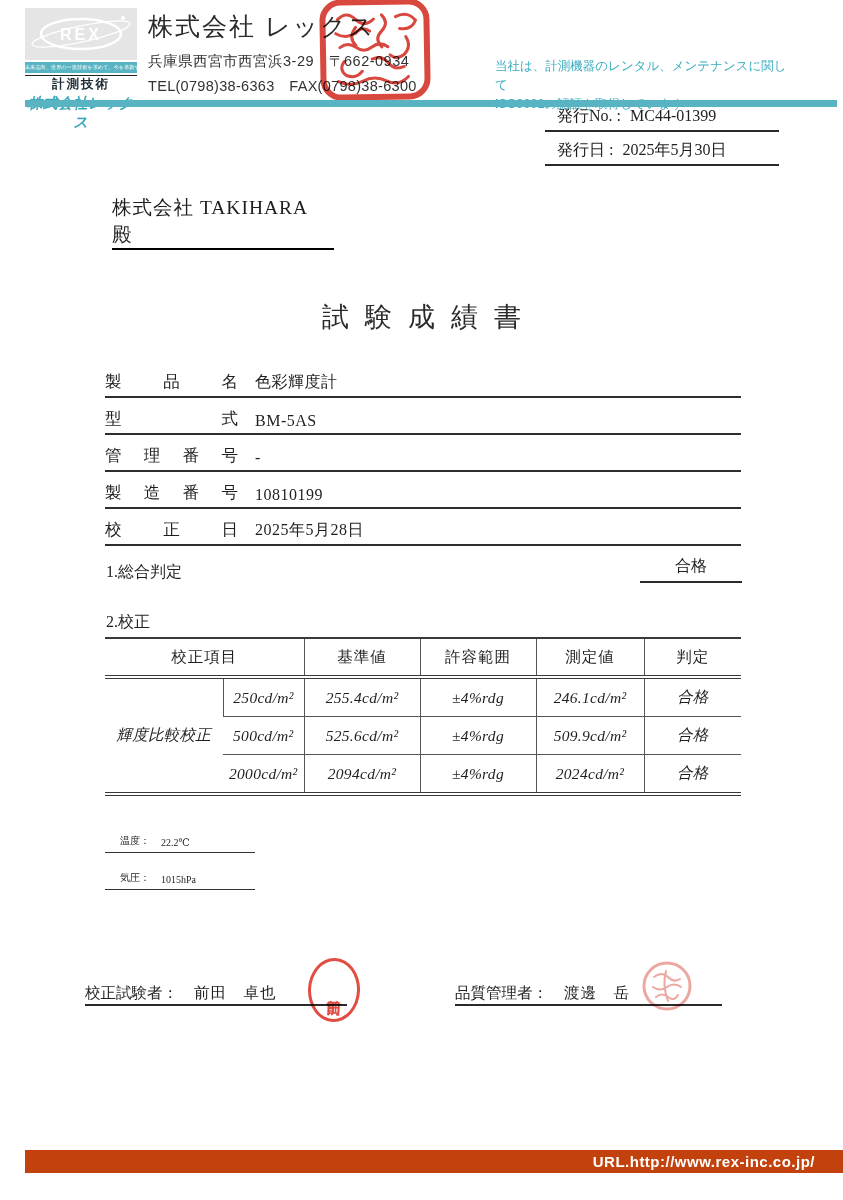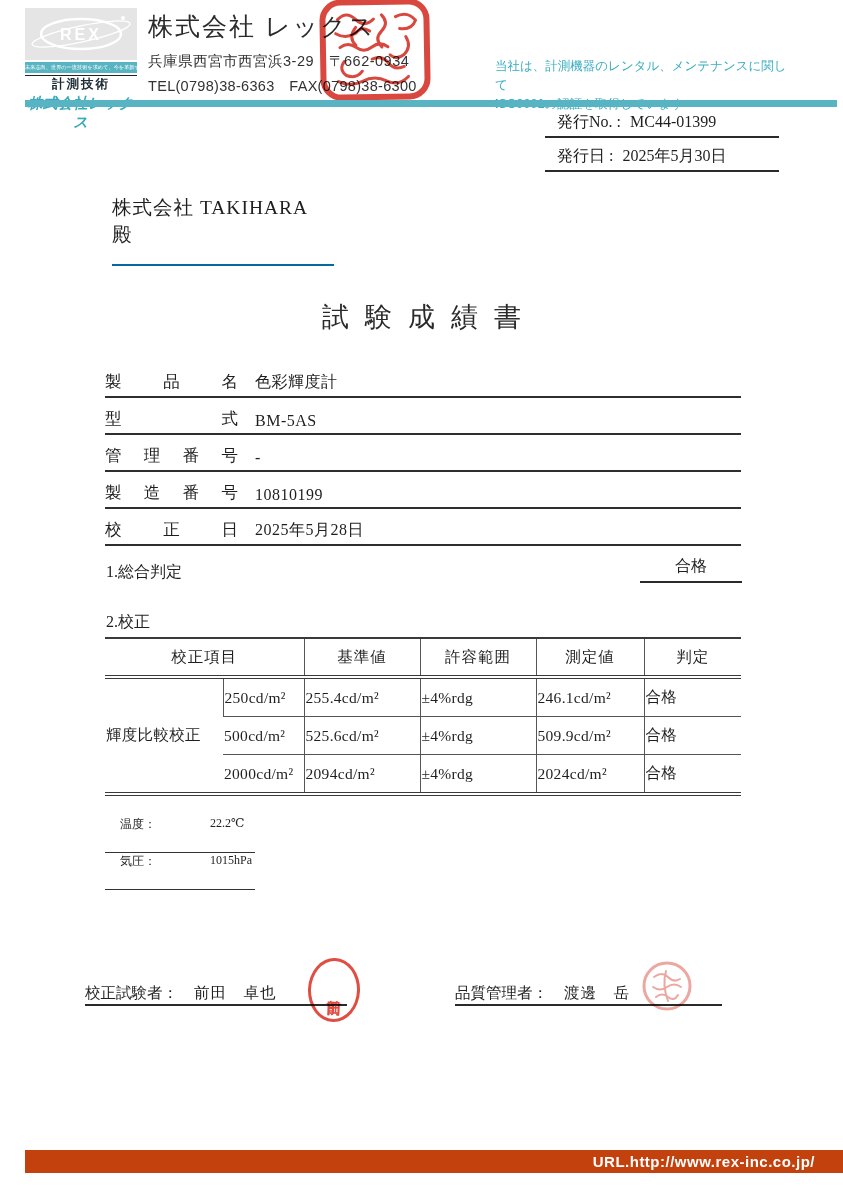--- a/index.html
+++ b/index.html
@@ -20,28 +20,28 @@
   .company-address{position:absolute;left:148px;top:52px;font-size:14.5px;letter-spacing:0.5px;color:#333;}
   .company-tel{position:absolute;left:148px;top:77px;font-size:14.5px;letter-spacing:0.3px;color:#333;}
   .iso-note{position:absolute;right:48px;top:57px;width:300px;text-align:left;
             color:#3aadbf;font-size:12.5px;line-height:19px;}
   .iso-note b{font-weight:bold;}
   .teal-bar{position:absolute;left:25px;top:100px;width:812px;height:7px;background:#58b4c2;}
 
   .company-seal{position:absolute;left:316px;top:-3px;mix-blend-mode:multiply;opacity:0.92;transform:rotate(-1deg);}
 
   
-  .issue-block{position:absolute;left:545px;top:111px;text-align:center;}
+  .issue-block{position:absolute;left:545px;top:105px;text-align:center;}
   .issue-row{width:218px;border-bottom:2px solid #2a2a2a;display:flex;align-items:baseline;
              padding:1px 4px 3px 12px;margin-bottom:7px;font-size:16px;}
   .issue-row .val{margin-left:9px;}
 
   
   .recipient{position:absolute;left:112px;top:194px;width:222px;font-size:19.5px;
-             padding-bottom:16px;border-bottom:2px solid #0369a1;letter-spacing:1px;}
+             padding-bottom:0;border-bottom:2px solid #000000;letter-spacing:1px;}
   .doc-title{position:absolute;left:0;top:270px;width:843px;text-align:center;
              font-size:27px;letter-spacing:16px;padding-left:16px;box-sizing:border-box;color:#2a2a2a;margin-top:29px;}
 
   
   .product-rows{position:absolute;left:105px;top:361px;width:636px;}
   .product-row{height:37px;border-bottom:2px solid #2e2e2e;display:flex;align-items:flex-end;
                padding-bottom:3px;box-sizing:border-box;}
   .product-label{width:133px;font-size:16.5px;}
   .product-value{margin-left:17px;font-size:16px;letter-spacing:0.5px;}
   [data-justify]{display:flex;justify-content:space-between;}
@@ -50,28 +50,28 @@
   .sec1{position:absolute;left:106px;top:562px;font-size:16px;}
   .sec1-result{position:absolute;left:640px;top:556px;width:102px;text-align:center;
                font-size:16px;border-bottom:2px solid #2a2a2a;padding-bottom:4px;}
   .sec2{position:absolute;left:106px;top:612px;font-size:16px;}
 
   
   table.cal{position:absolute;left:105px;top:637px;width:636px;border-collapse:collapse;
             table-layout:fixed;font-size:15.5px;border-bottom:4px double #3a3a3a;}
   table.cal th{font-weight:normal;height:34px;border-top:2.5px solid #3a3a3a;
                border-bottom:4px double #3a3a3a;text-align:center;letter-spacing:1px;}
-  table.cal td{height:35px;letter-spacing:0.3px;}
+  table.cal td{height:35px;text-align:center;letter-spacing:0.3px;font-style:italic;}
   table.cal th + th, table.cal td + td{border-left:1px solid #555;}
   table.cal tbody tr + tr td{border-top:1px solid #555;margin-left:12px;}
 
   
   .env-rows{position:absolute;left:105px;top:816px;}
-  .env-row{width:150px;height:37px;border-bottom:1.5px solid #333;display:flex;
-           padding:0 0 4px 15px;box-sizing:border-box;font-size:12px;gap:43px;}
+  .env-row{width:150px;height:37px;border-bottom:1.5px solid #333;display:flex;align-items:flex-end;
+           padding:0 0 4px 15px;box-sizing:border-box;font-size:10px;}
   .env-row .val{margin-left:11px;}
 
   
   .sig{position:absolute;display:flex;align-items:center;border-bottom:2.5px solid #2a2a2a;
        font-size:15.5px;box-sizing:border-box;}
   .sig .name{margin-left:16px;letter-spacing:1px;}
   .sig-left{left:85px;top:983px;width:262px;}
   .sig-right{left:455px;top:983px;width:267px;}
   .tester-seal{position:absolute;left:308px;top:958px;width:46px;height:58px;
                border:3px solid #dd3a2e;border-radius:50%;display:flex;align-items:center;justify-content:center;

